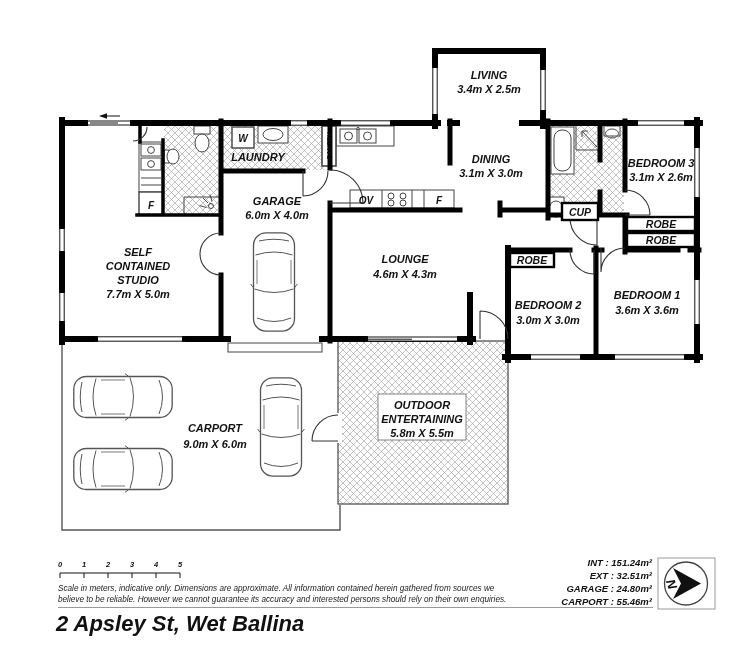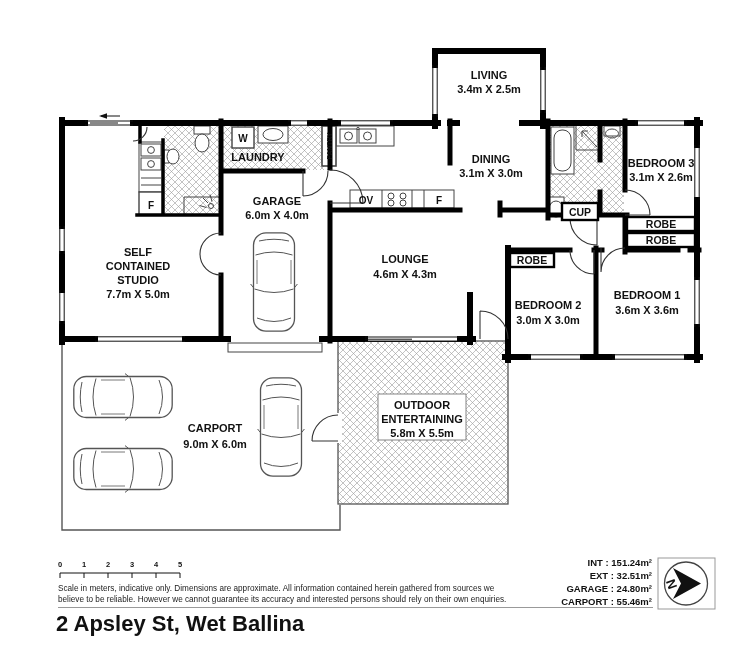--- a/index.html
+++ b/index.html
@@ -1,17 +1,17 @@
 <!DOCTYPE html>
 <html><head>
 <meta charset="utf-8">
 <style>
   html,body{margin:0;padding:0;background:#fff;}
   #stage{position:relative;width:750px;height:663px;background:#fff;overflow:hidden;
-         font-family:"Liberation Sans",sans-serif;}
+         font-family:"Liberation Sans",sans-serif;font-style:italic;}
   svg text{font-family:"Liberation Sans",sans-serif;fill:#111;}
   .room-name{font-size:11px;font-weight:bold;}
   .room-dims{font-size:11px;font-weight:bold;}
   .fix-label{font-size:10px;font-weight:bold;}
   .fix-label-sm{font-size:6.8px;font-weight:bold;}
   .robe-label{font-size:10.5px;font-weight:bold;}
   .scale-num{font-size:7.5px;font-weight:bold;}
   .disclaimer{font-size:8.2px;fill:#222;}
   .address{font-size:22px;font-weight:bold;}
   .area-line{font-size:9.5px;font-weight:bold;}

